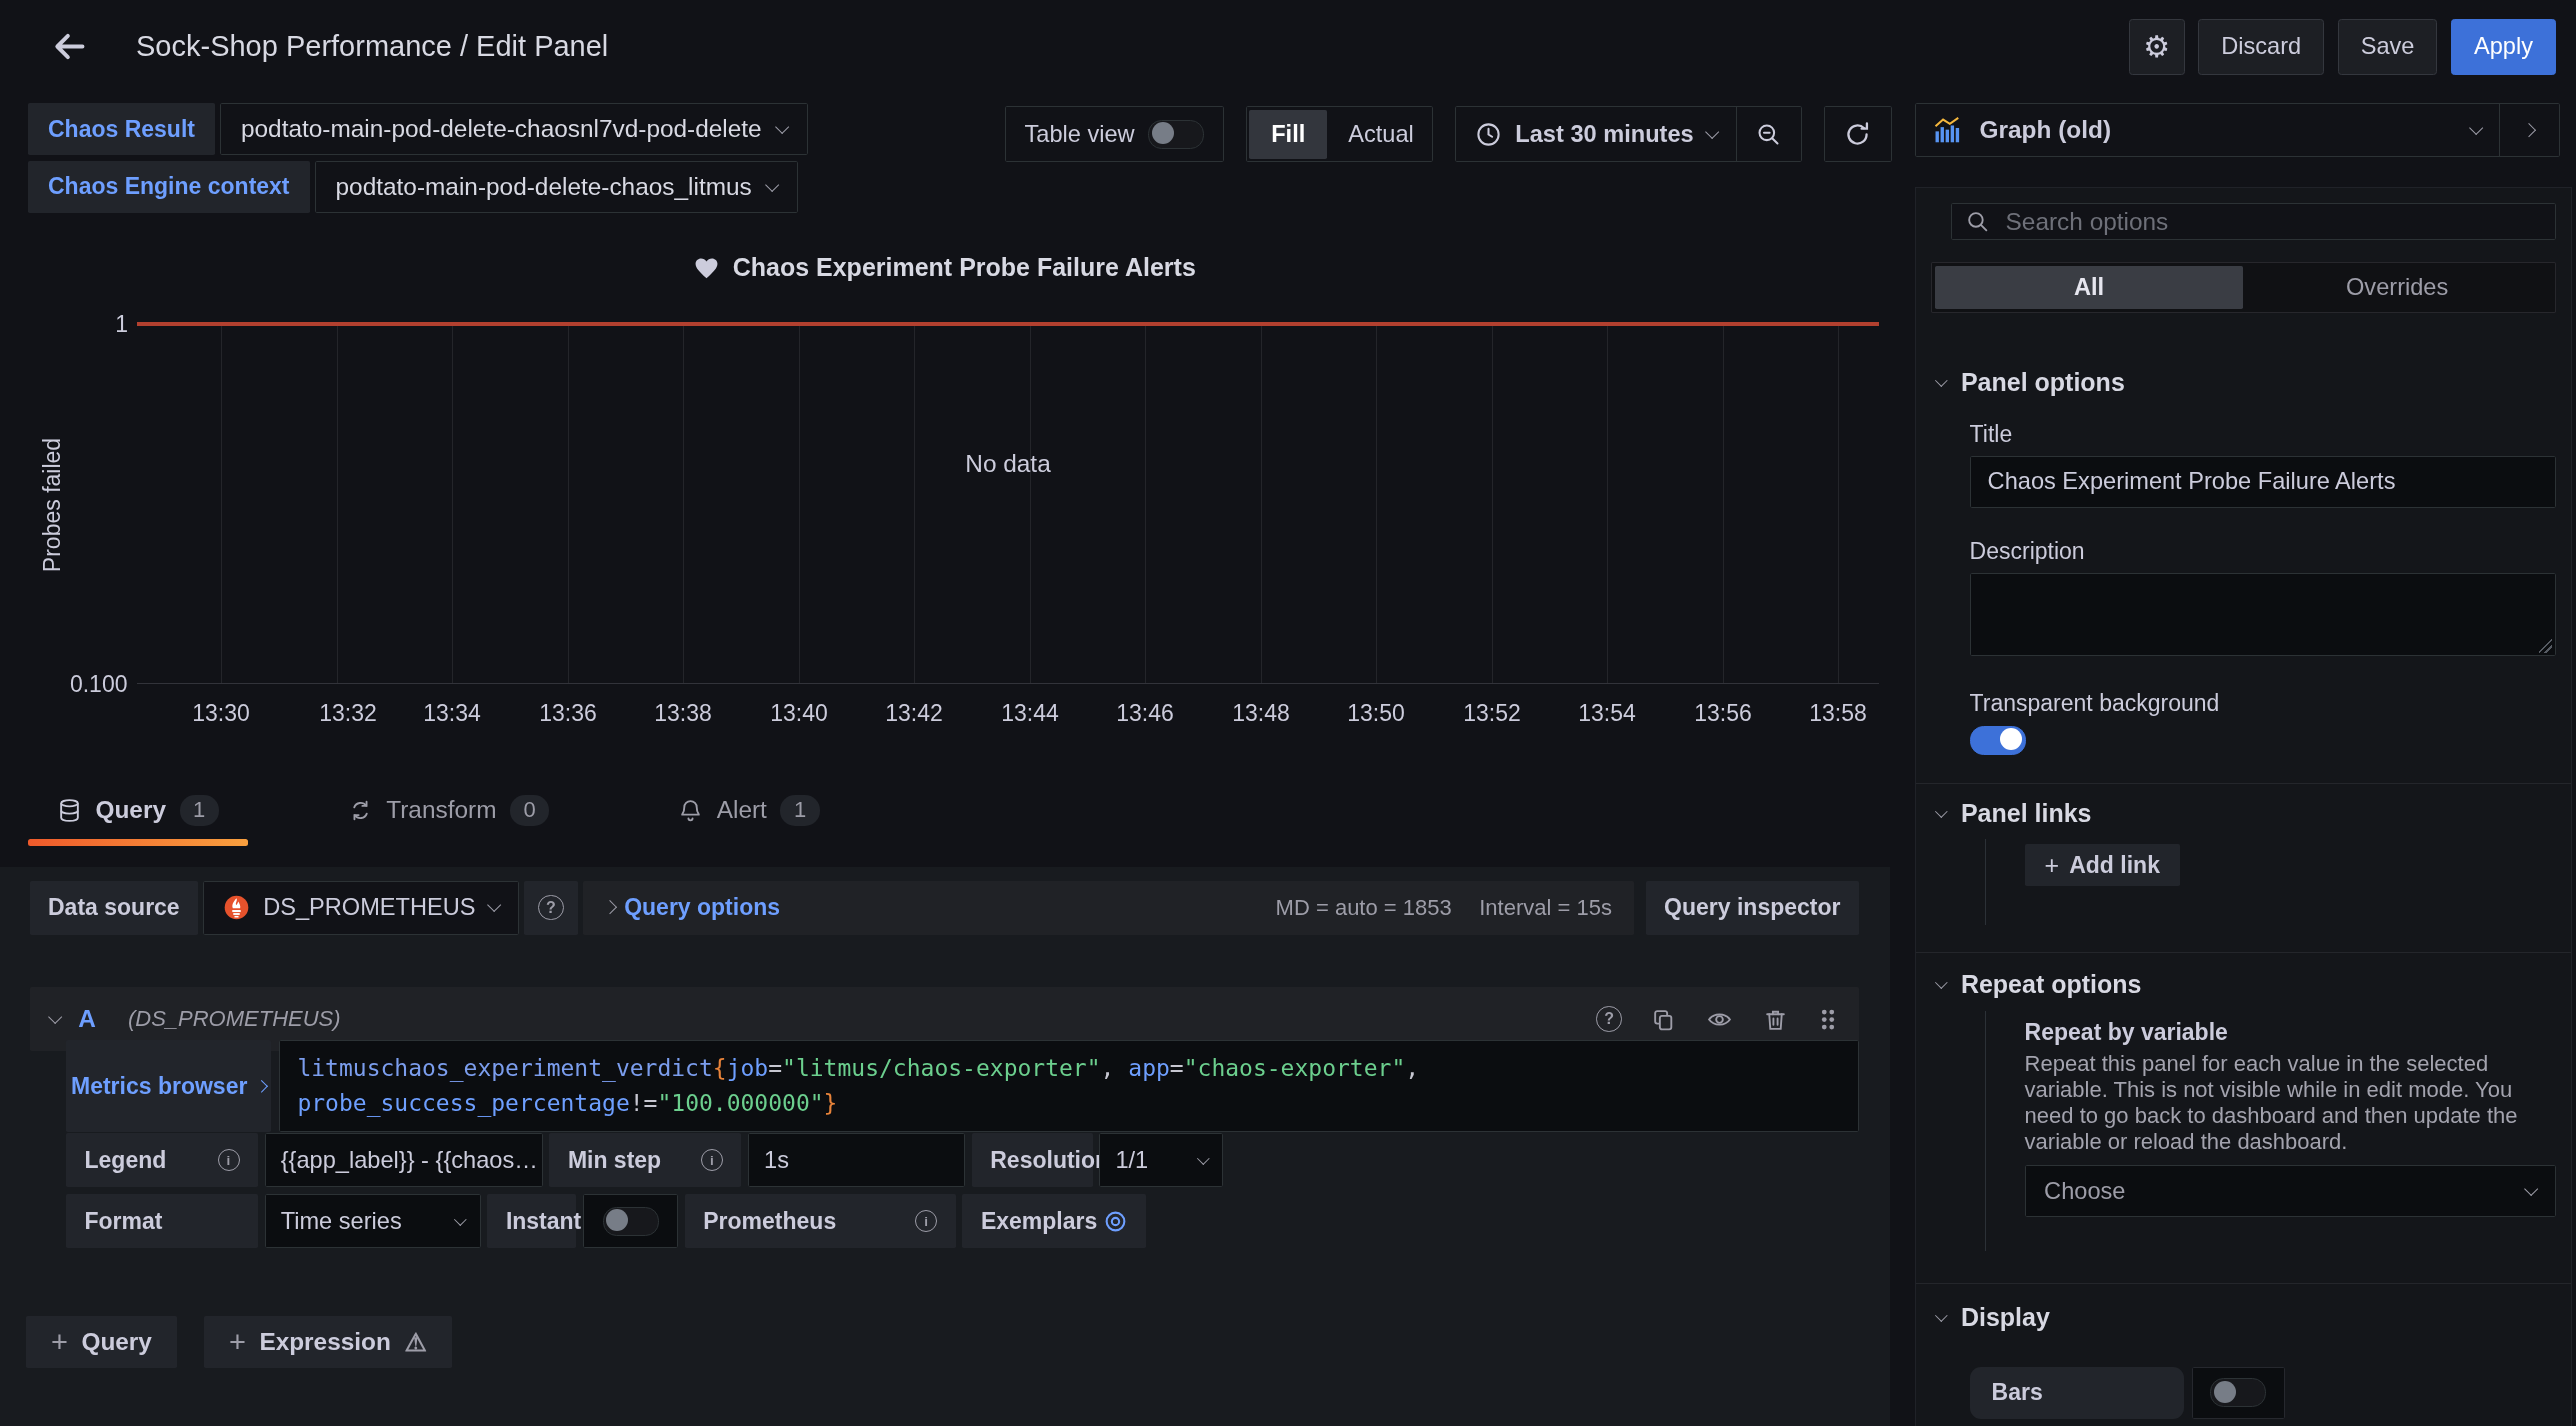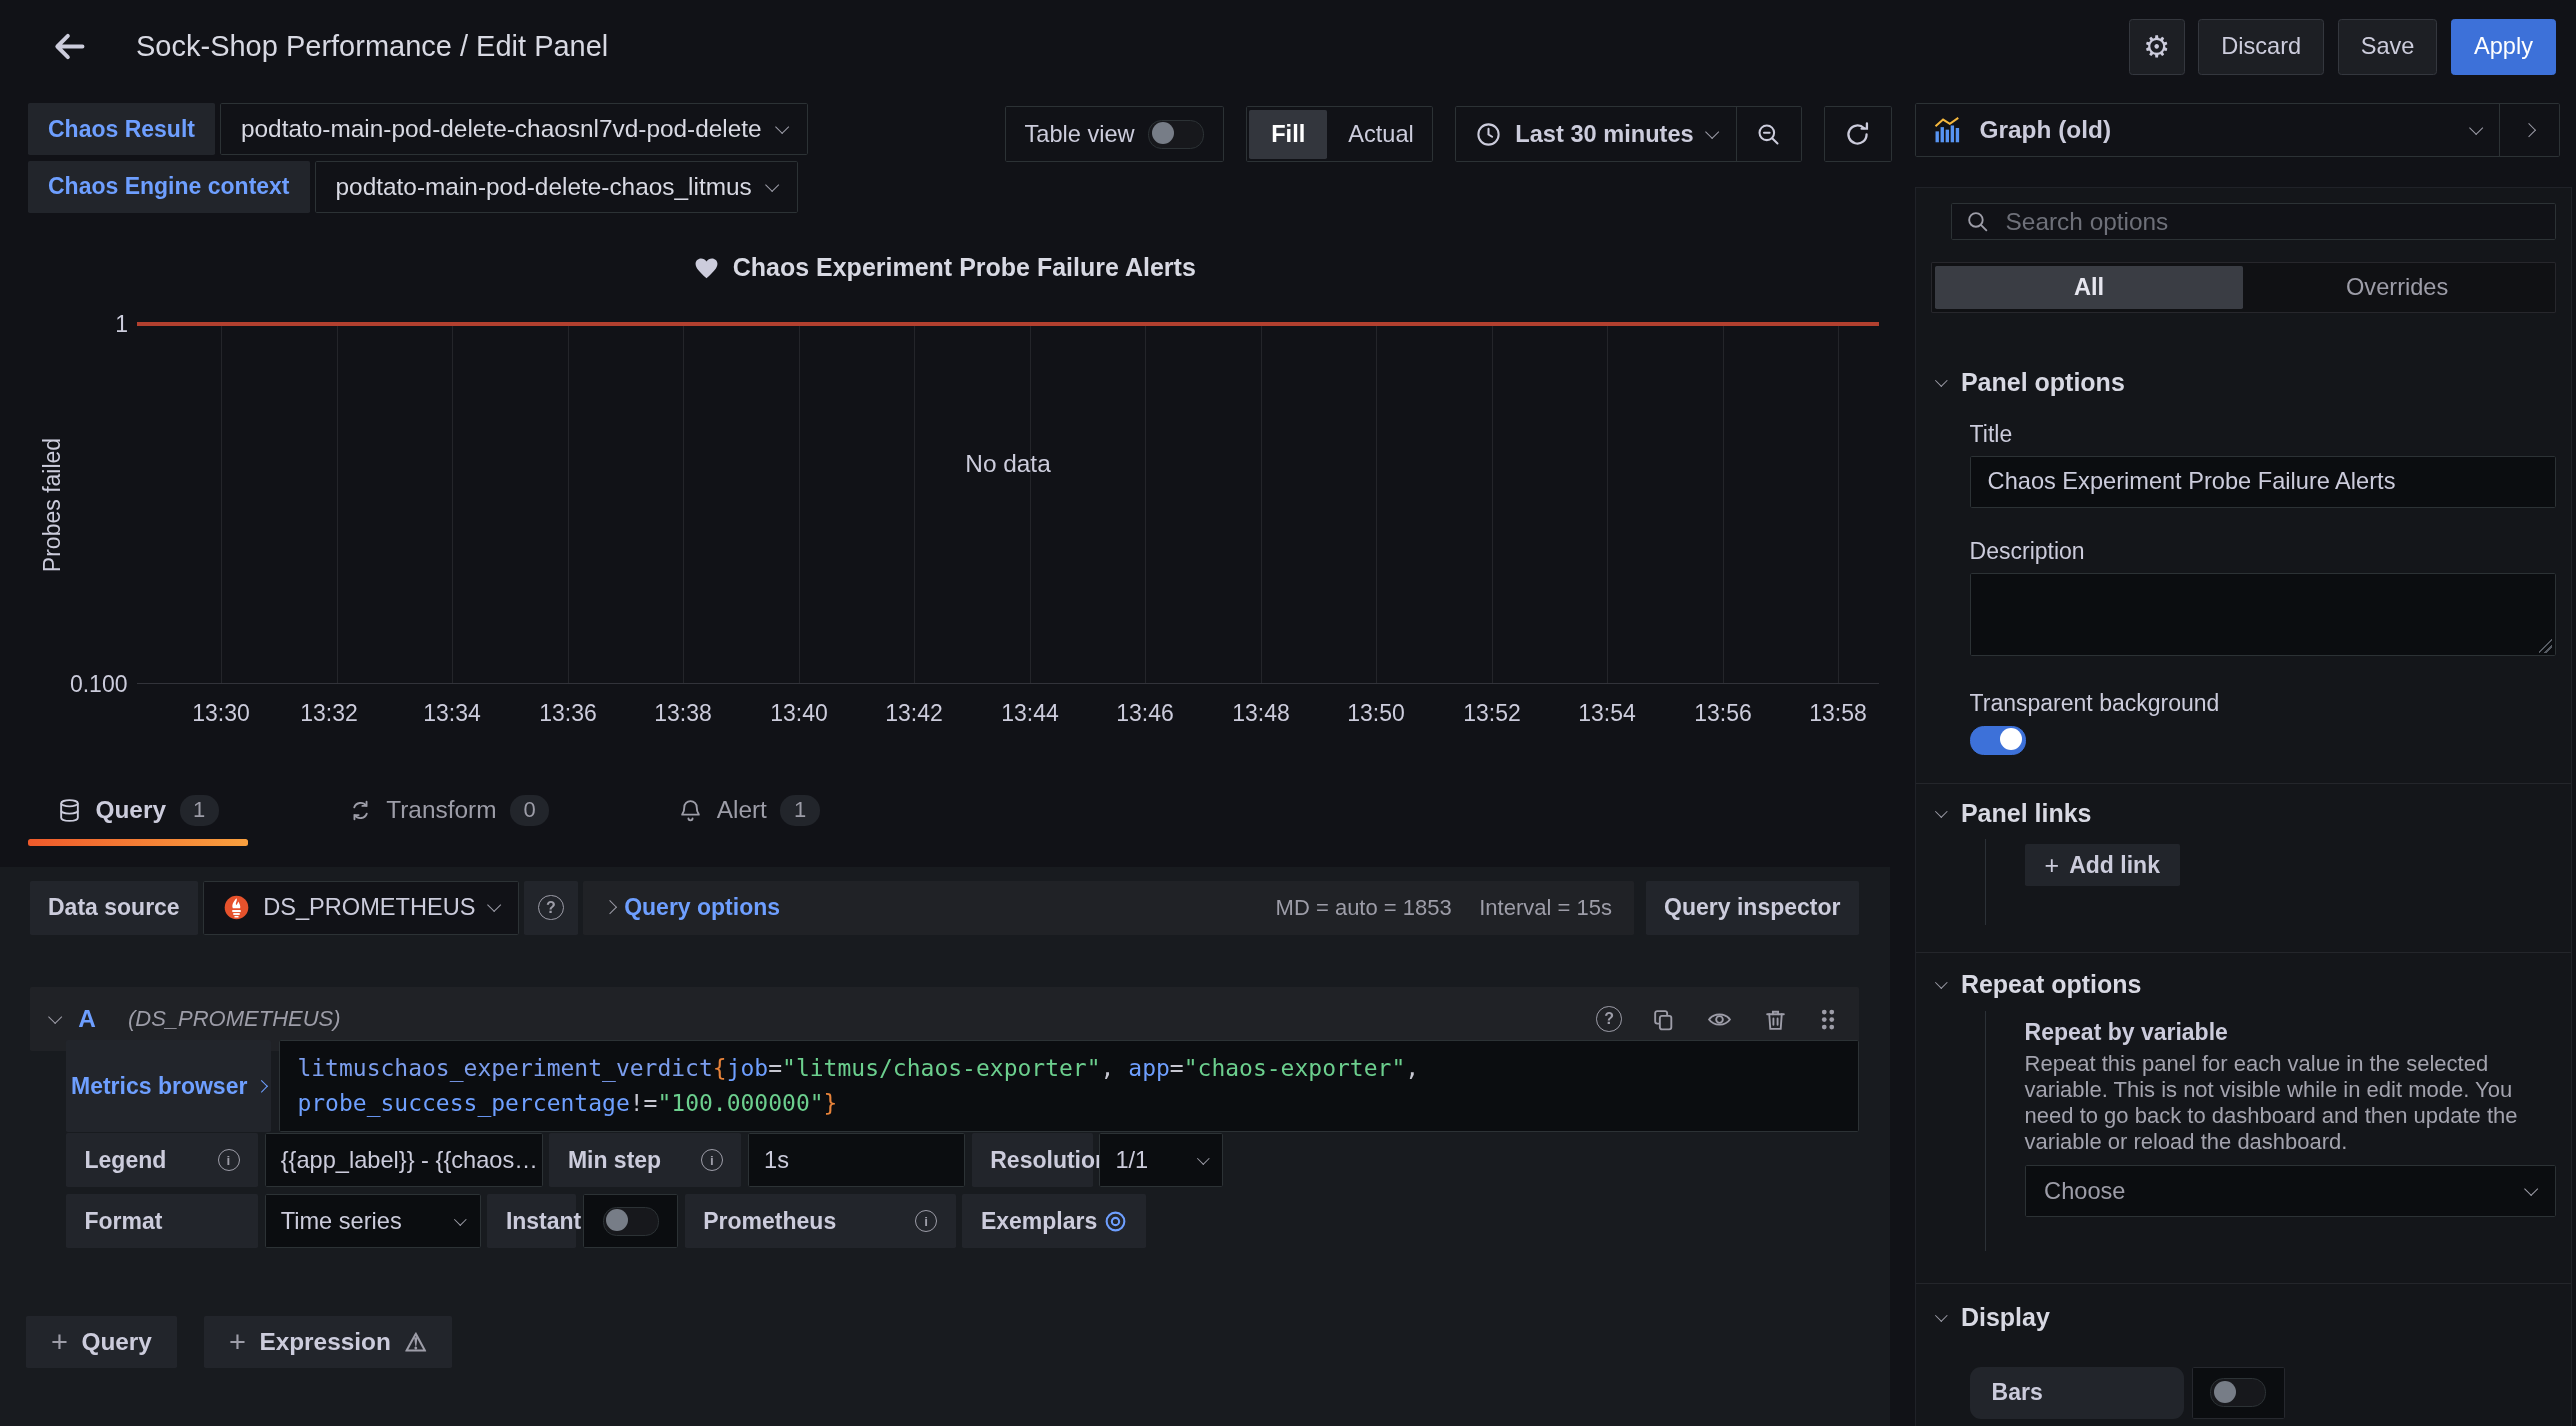--- a/index.html
+++ b/index.html
@@ -256,21 +256,21 @@
         <div class="gl" style="left: 1701px;"></div>
       </div>
     <div class="threshold"></div>
     <div class="no-data">No data</div>
   </div>
   <div class="abs ytick" style="left:44px;top:311px;width:84px;">1</div>
   <div class="abs ytick" style="left:18.5px;top:671px;width:109px;">0.100</div>
   <div class="ylabel">Probes failed</div>
   <div id="xticks">
       <div class="abs xt" style="left: 221px;">13:30</div>
-      <div class="abs xt" style="left: 329px;">13:32</div>
+      <div class="abs xt" style="left: 348px;">13:32</div>
       <div class="abs xt" style="left: 452px;">13:34</div>
       <div class="abs xt" style="left: 568px;">13:36</div>
       <div class="abs xt" style="left: 683px;">13:38</div>
       <div class="abs xt" style="left: 799px;">13:40</div>
       <div class="abs xt" style="left: 914px;">13:42</div>
       <div class="abs xt" style="left: 1030px;">13:44</div>
       <div class="abs xt" style="left: 1145px;">13:46</div>
       <div class="abs xt" style="left: 1261px;">13:48</div>
       <div class="abs xt" style="left: 1376px;">13:50</div>
       <div class="abs xt" style="left: 1492px;">13:52</div>

